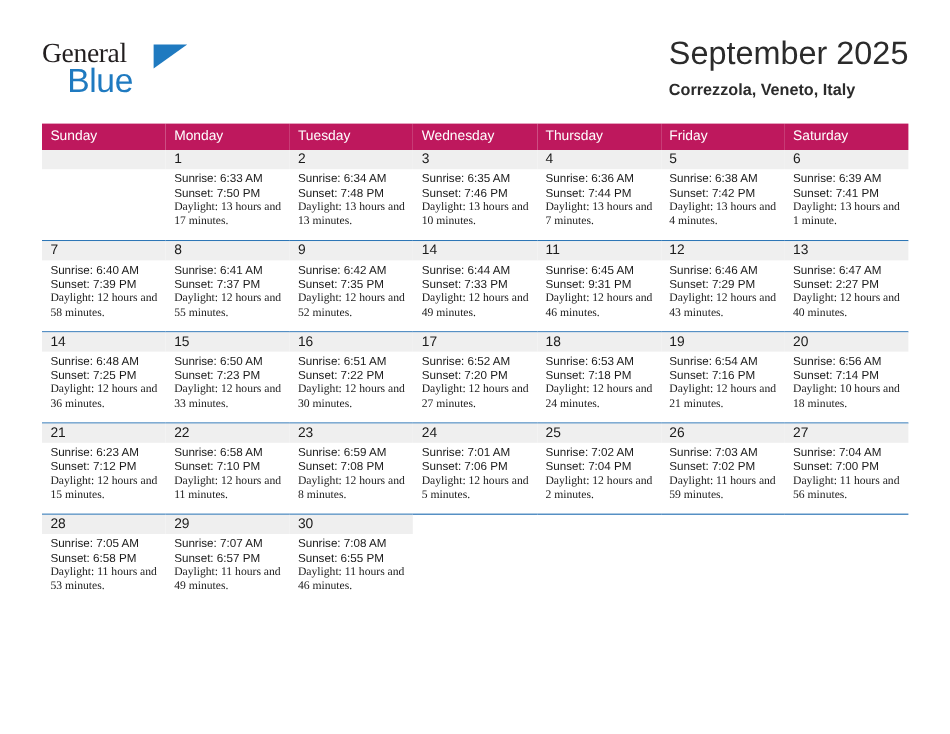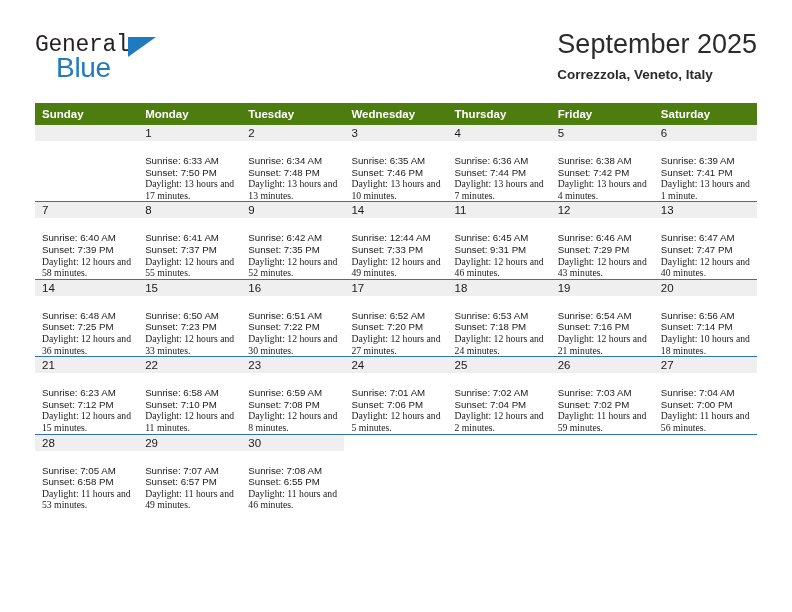--- a/index.html
+++ b/index.html
@@ -35,21 +35,21 @@
     width: 130px;
     height: 48px;
   }
   .logo-general {
     position: absolute;
     left: 0;
     top: 0;
     font-size: 23px;
     letter-spacing: -0.3px;
     color: #231f20;
-    font-family: Liberation Mono, monospace;
+    font-family: Liberation Serif, serif;
   }
   .logo-blue {
     position: absolute;
     left: 21px;
     top: 20px;
     font-size: 28px;
     letter-spacing: -0.3px;
     color: #1f7ac0;
     font-family: "Liberation Sans", sans-serif;
   }
@@ -88,24 +88,24 @@
   
   .calendar {
     position: absolute;
     left: 35px;
     top: 103px;
     width: 722px;
     border-collapse: collapse;
     table-layout: fixed;
   }
   .calendar th {
-    background: #4d7c0f;
+    background: #be185d;
     color: #ffffff;
     font-size: 11.5px;
-    font-weight: bold;
+    font-weight: normal;
     text-align: left;
     padding: 5px 0 5px 7px;
     height: 12px;
     border: none;
   }
   .calendar td {
     vertical-align: top;
     padding: 0;
     border: none;
     border-top: 1.6px solid #2d76b6;
@@ -124,21 +124,21 @@
     height: 16px;
     line-height: 16px;
     padding-left: 7px;
     font-size: 11.5px;
     color: #1a1a1a;
   }
   .daycell.empty .daynum-band {
     background: #efefef;
   }
   .details {
-    padding: 14px 6px 0 7px;
+    padding: 3px 6px 0 7px;
     font-size: 9.7px;
     line-height: 11.6px;
     color: #1a1a1a;
   }
   .details div {
     white-space: nowrap;
   }
   .details .wrap {
     white-space: normal;
     font-family: Liberation Serif, serif;
@@ -272,21 +272,21 @@
                 <div>Sunrise: 6:42 AM</div>
                 <div>Sunset: 7:35 PM</div>
                 <div class="wrap">Daylight: 12 hours and 52 minutes.</div>
               </div>
             </div>
           </td>
           <td>
             <div class="daycell">
               <div class="daynum-band">14</div>
               <div class="details">
-                <div>Sunrise: 12:44 AM</div>
+                <div>Sunrise: 6:44 AM</div>
                 <div>Sunset: 7:33 PM</div>
                 <div class="wrap">Daylight: 12 hours and 49 minutes.</div>
               </div>
             </div>
           </td>
           <td>
             <div class="daycell">
               <div class="daynum-band">11</div>
               <div class="details">
                 <div>Sunrise: 6:45 AM</div>
@@ -303,21 +303,21 @@
                 <div>Sunset: 7:29 PM</div>
                 <div class="wrap">Daylight: 12 hours and 43 minutes.</div>
               </div>
             </div>
           </td>
           <td>
             <div class="daycell">
               <div class="daynum-band">13</div>
               <div class="details">
                 <div>Sunrise: 6:47 AM</div>
-                <div>Sunset: 7:47 PM</div>
+                <div>Sunset: 2:27 PM</div>
                 <div class="wrap">Daylight: 12 hours and 40 minutes.</div>
               </div>
             </div>
           </td>
         </tr>
         <tr>
           <td>
             <div class="daycell">
               <div class="daynum-band">14</div>
               <div class="details">

